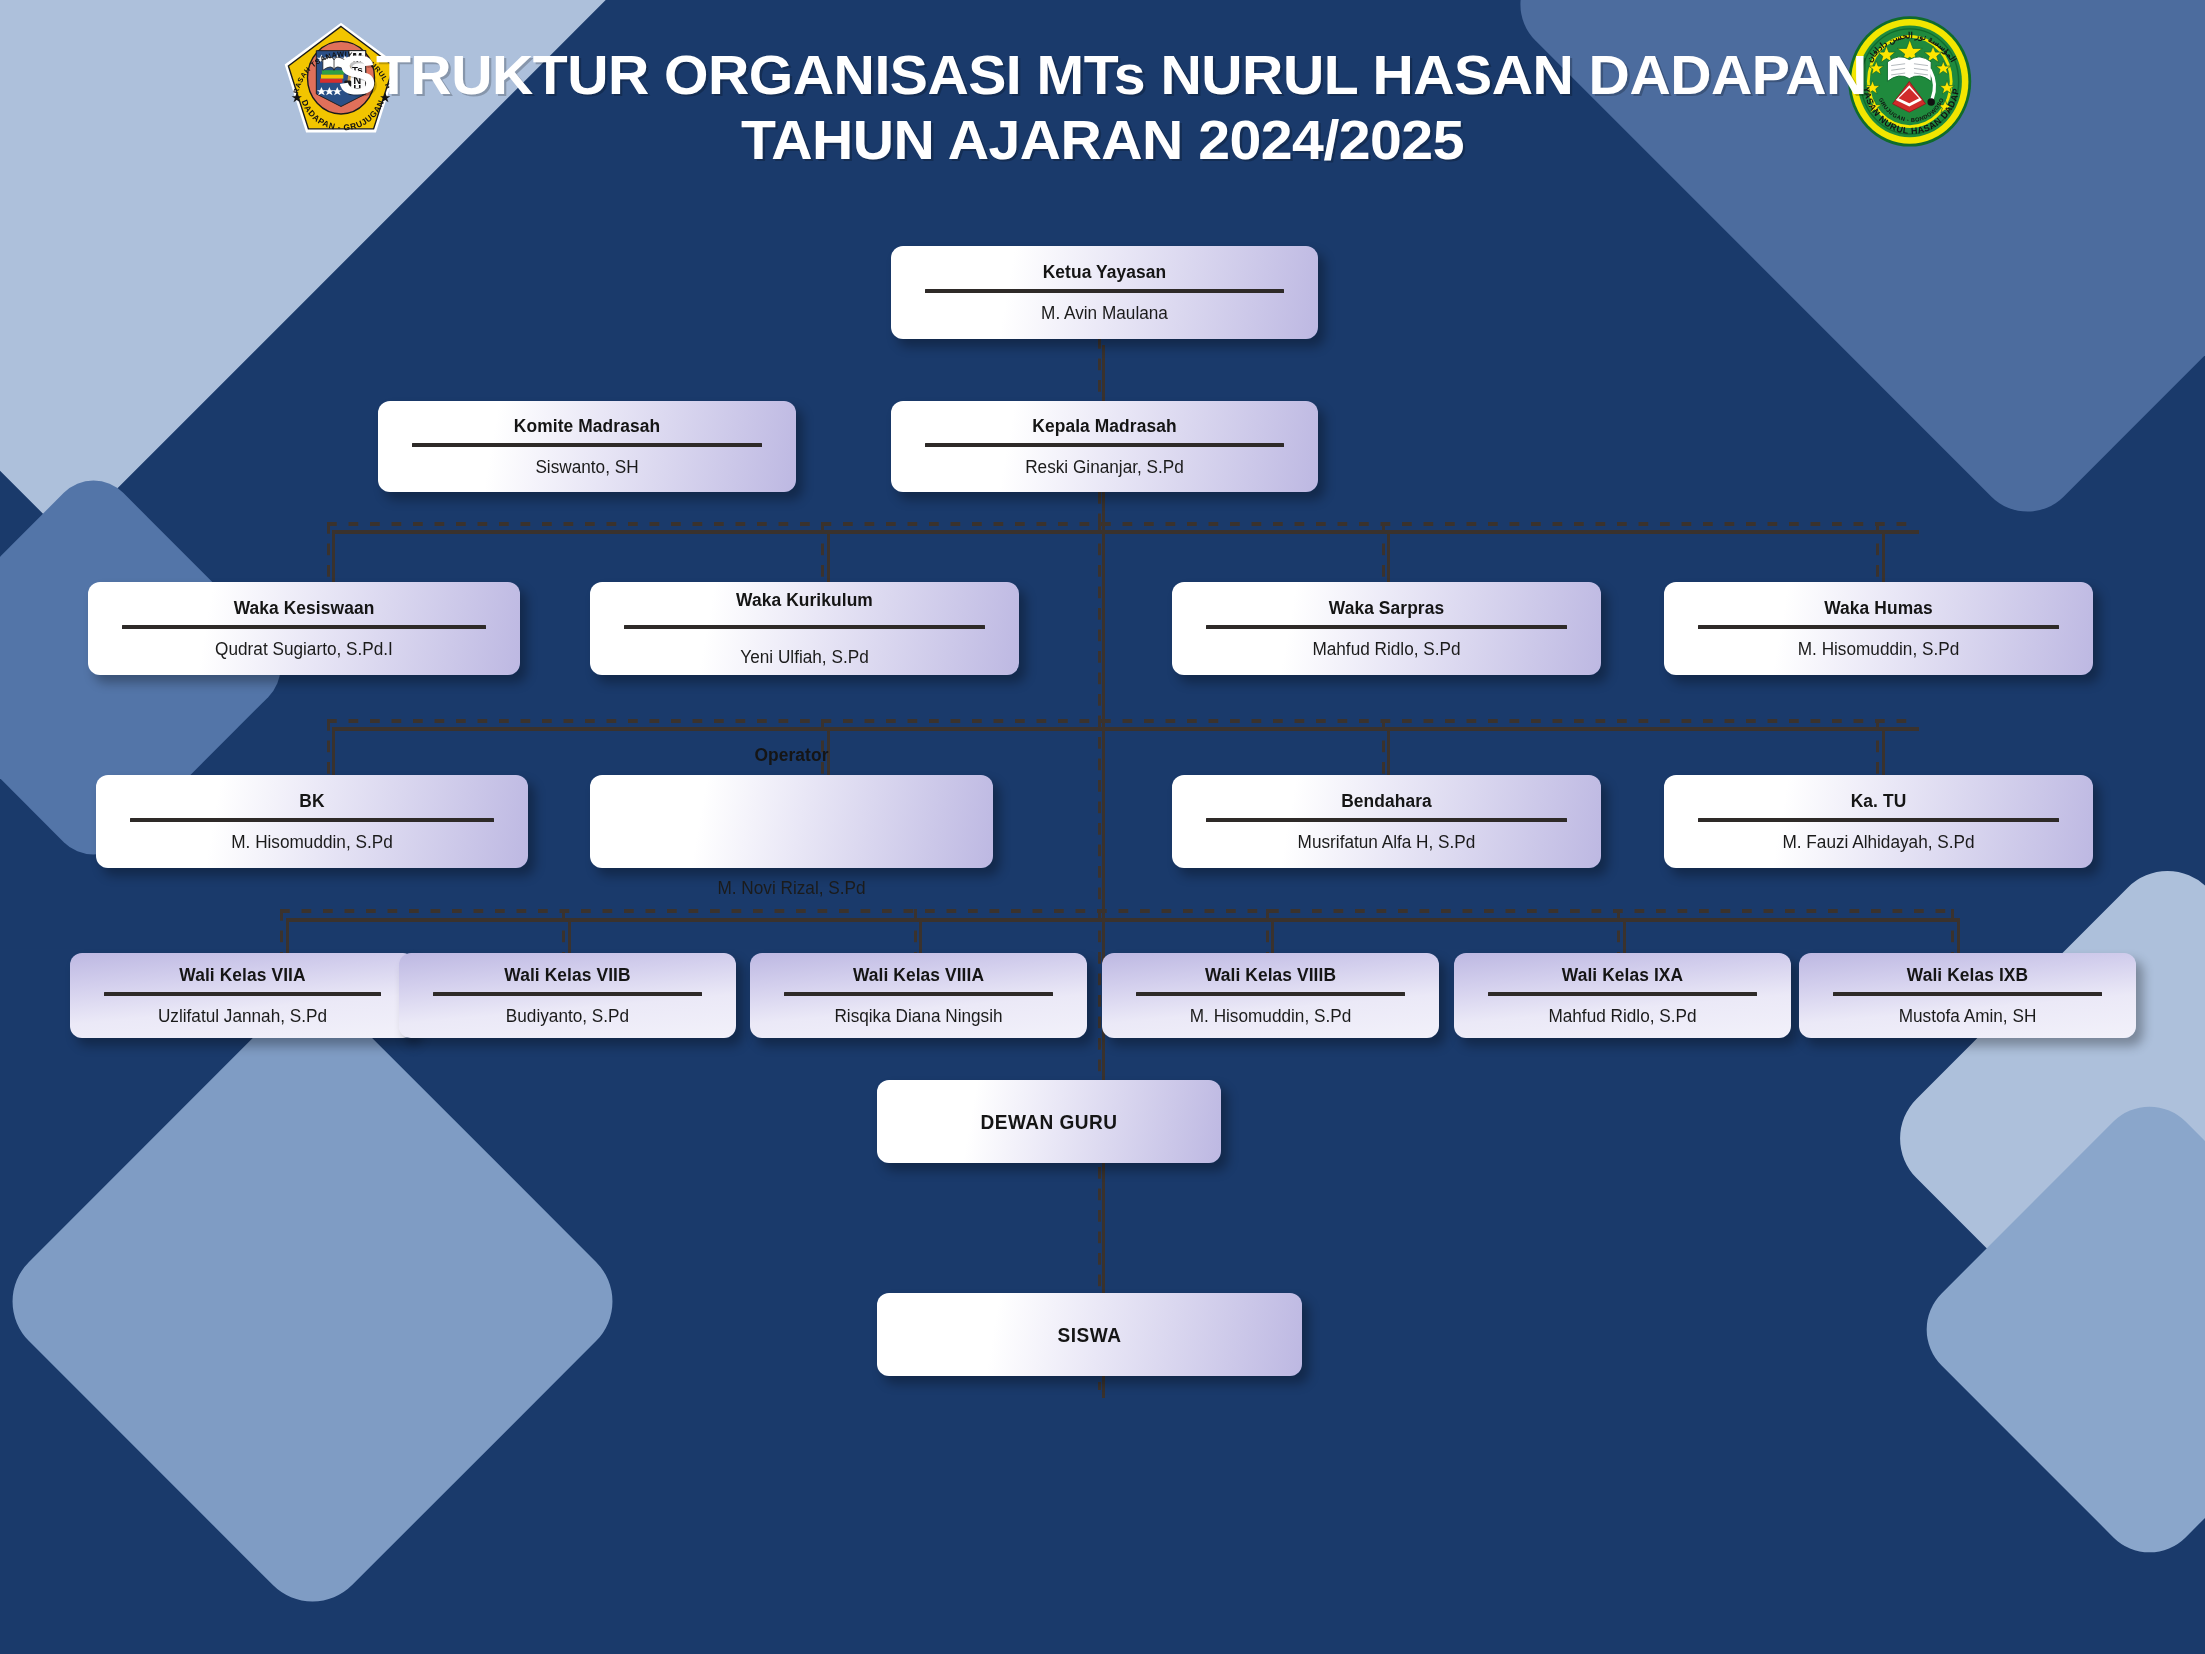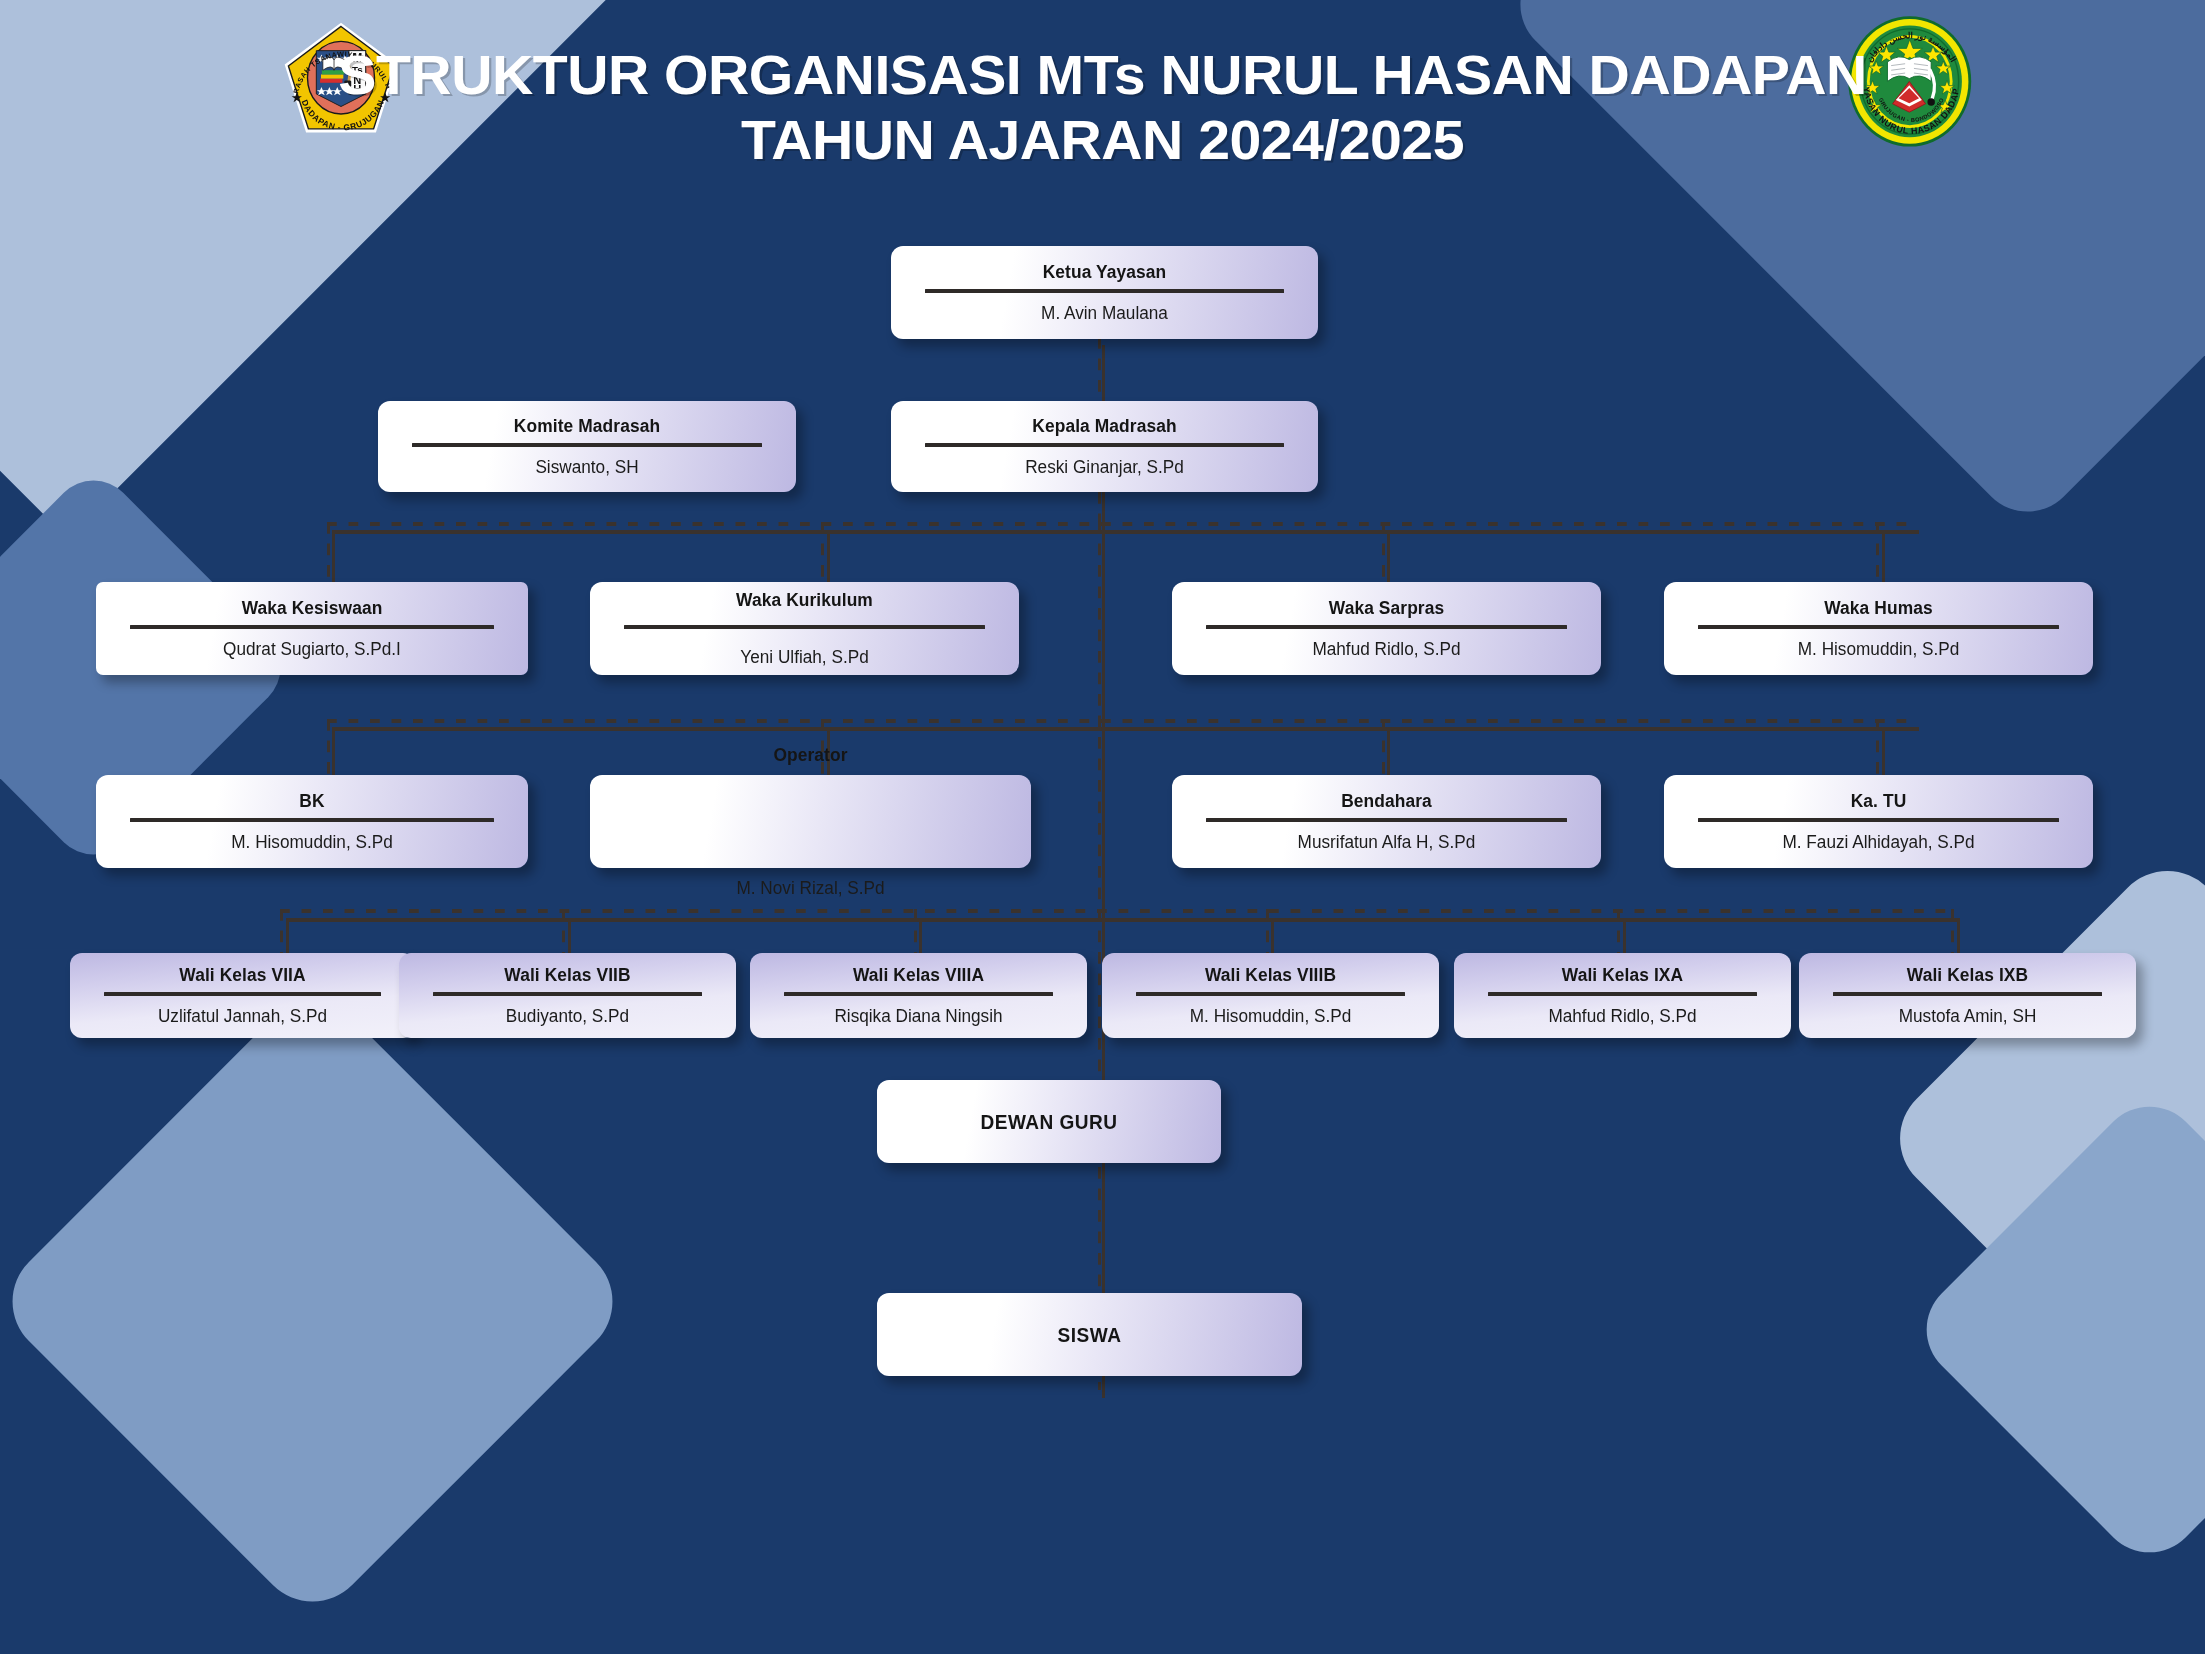--- a/index.html
+++ b/index.html
@@ -276,21 +276,21 @@
     <div class="role">Ketua Yayasan</div>
     <div class="rule"></div>
     <div class="person">M. Avin Maulana</div>
   </div>
   <div class="card" style="left:891px;top:401px;width:427px;height:91px;">
     <div class="role">Kepala Madrasah</div>
     <div class="rule"></div>
     <div class="person">Reski Ginanjar, S.Pd</div>
   </div>
 
-  <div class="card" style="left:96px;top:582px;width:432px;height:93px;border-radius:7px;">
+  <div class="card" style="left:88px;top:582px;width:432px;height:93px;">
     <div class="role">Waka Kesiswaan</div>
     <div class="rule"></div>
     <div class="person">Qudrat Sugiarto, S.Pd.I</div>
   </div>
   <div class="card" style="left:590px;top:582px;width:429px;height:93px;gap:8px;">
     <div class="role">Waka Kurikulum</div>
     <div class="rule"></div>
     <div class="person">Yeni Ulfiah, S.Pd</div>
   </div>
   <div class="card" style="left:1172px;top:582px;width:429px;height:93px;">
@@ -302,21 +302,21 @@
     <div class="role">Waka Humas</div>
     <div class="rule"></div>
     <div class="person">M. Hisomuddin, S.Pd</div>
   </div>
 
   <div class="card" style="left:96px;top:775px;width:432px;height:93px;">
     <div class="role">BK</div>
     <div class="rule"></div>
     <div class="person">M. Hisomuddin, S.Pd</div>
   </div>
-  <div class="card" style="left:590px;top:775px;width:441px;height:93px;gap:48px;">
+  <div class="card" style="left:590px;top:775px;width:403px;height:93px;gap:48px;">
     <div class="role">Operator</div>
     <div class="rule"></div>
     <div class="person">M. Novi Rizal, S.Pd</div>
   </div>
   <div class="card" style="left:1172px;top:775px;width:429px;height:93px;">
     <div class="role">Bendahara</div>
     <div class="rule"></div>
     <div class="person">Musrifatun Alfa H, S.Pd</div>
   </div>
   <div class="card" style="left:1664px;top:775px;width:429px;height:93px;">

